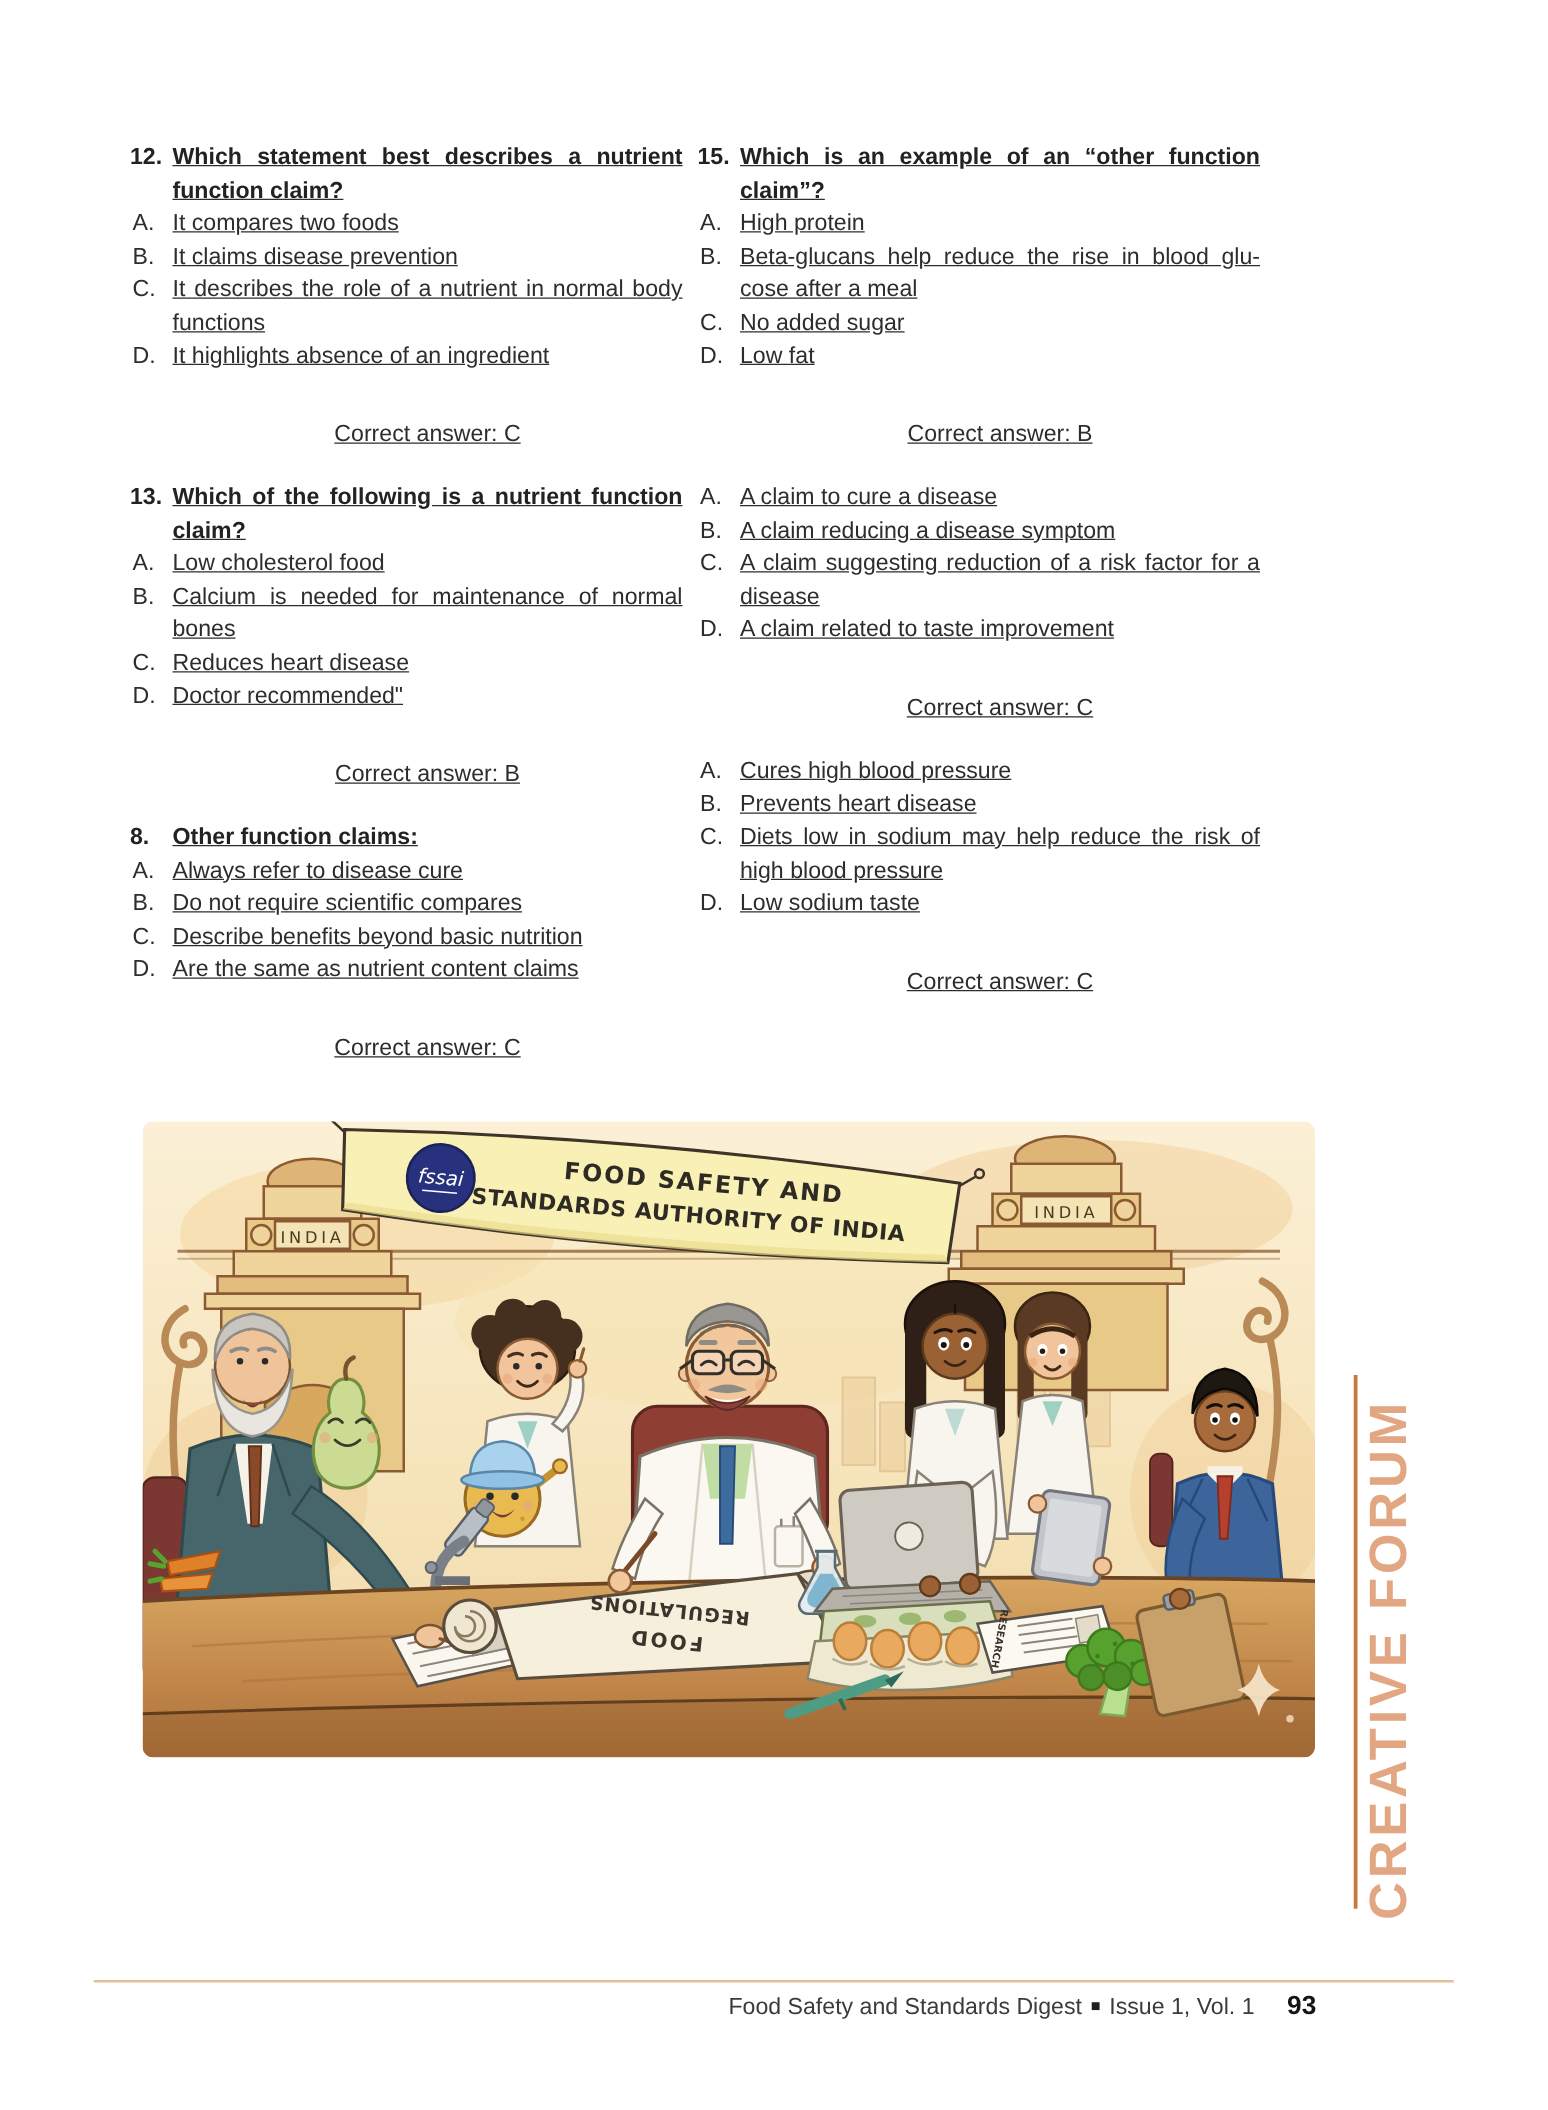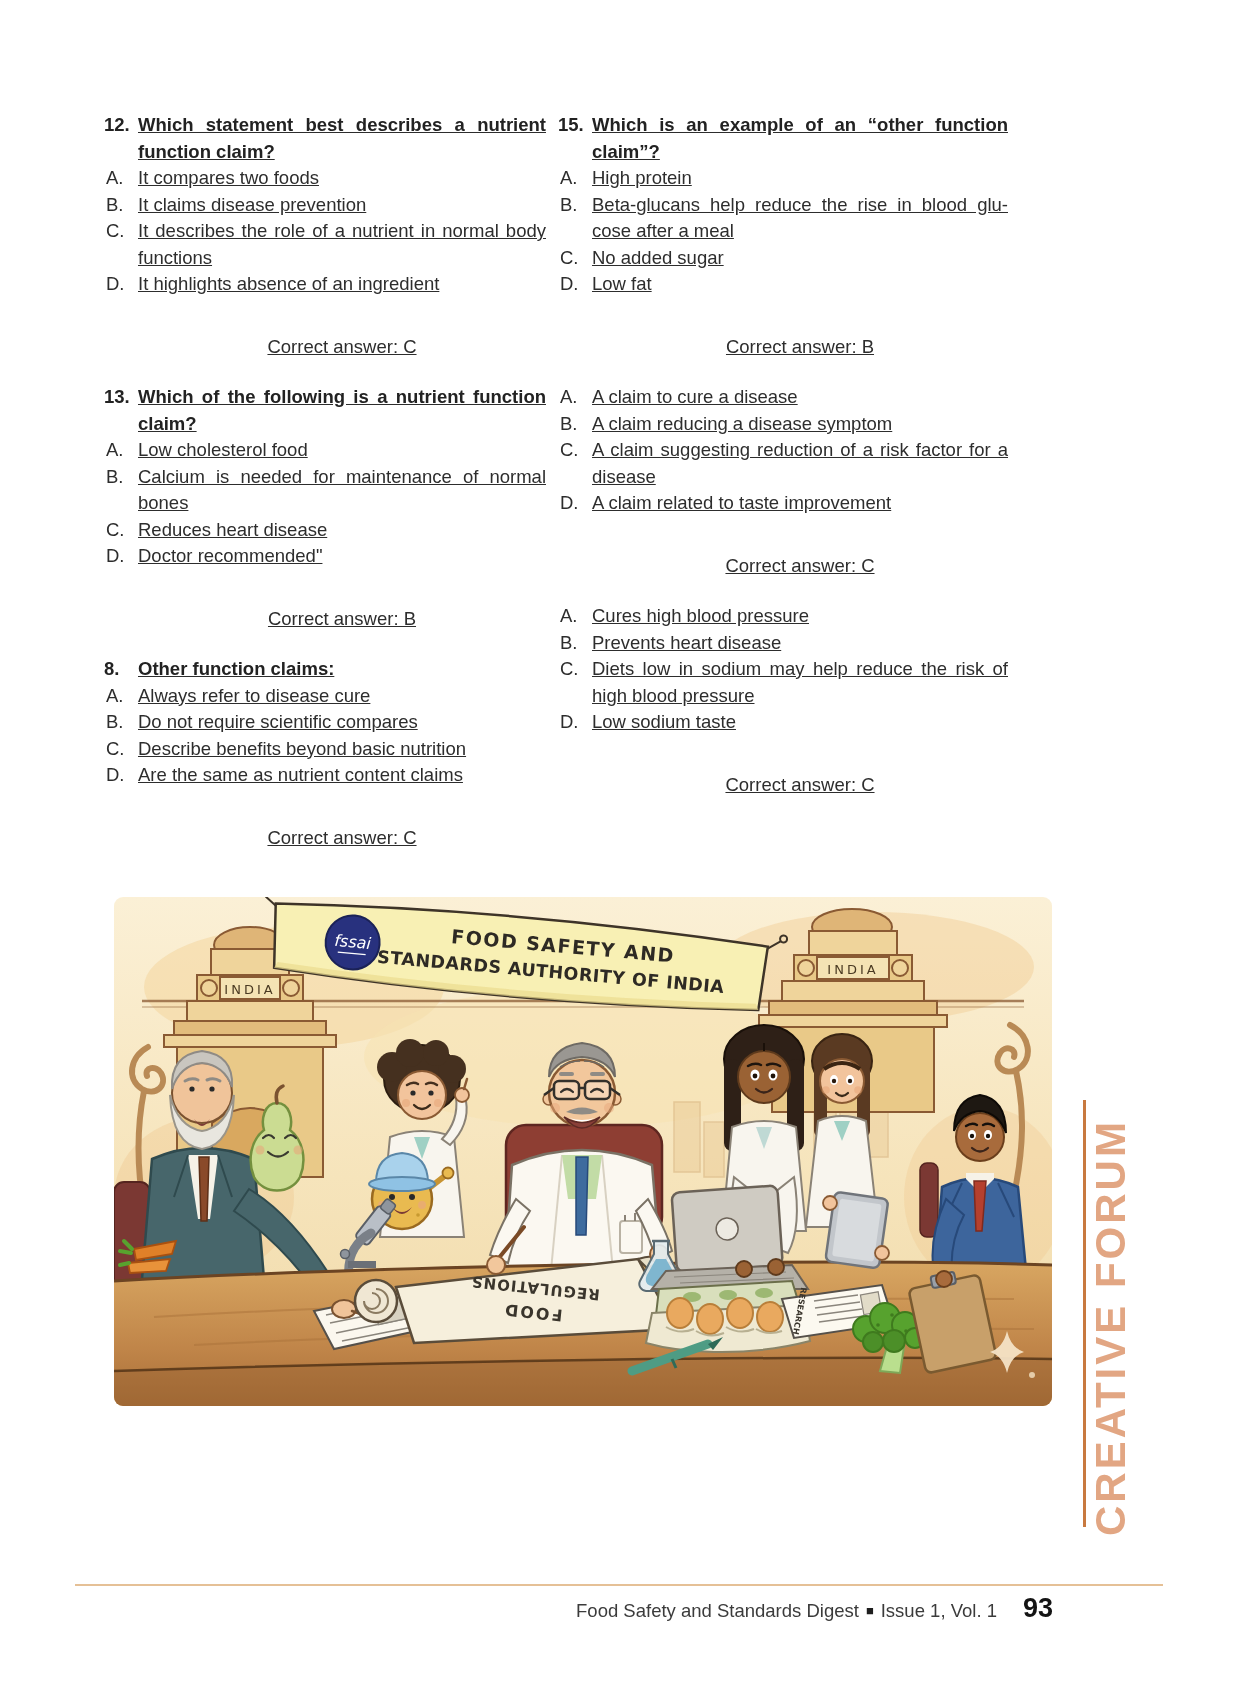--- a/index.html
+++ b/index.html
@@ -28,21 +28,21 @@
     position:absolute;left:1087px;top:1030px;height:506px;width:50px;
     writing-mode:vertical-rl;transform:rotate(180deg);
     font-size:42px;font-weight:bold;letter-spacing:3px;color:#e2a683;white-space:nowrap;
     text-align:left;
   }
   
   .footer-rule{position:absolute;left:75px;top:1584px;width:1088px;height:2px;background:#e5c096;}
   .footer{position:absolute;left:0;top:1593px;width:1053px;text-align:right;
           font-size:18.5px;color:#3b3b3b;white-space:nowrap;}
   .footer .sep{font-size:13px;margin:0 7px;position:relative;top:-2px;color:#1e1e1e;}
-  .footer .pageno{font-size:27px;font-weight:bold;color:#141414;margin-left:26px;}
+  .footer .pageno{font-size:21px;font-weight:bold;color:#141414;margin-left:26px;}
   
   text{font-family:"DejaVu Sans", sans-serif;}
 </style>
 </head>
 <body>
 
 <div class="quiz">
   <div class="qcol">
 
     <div class="qblock">

